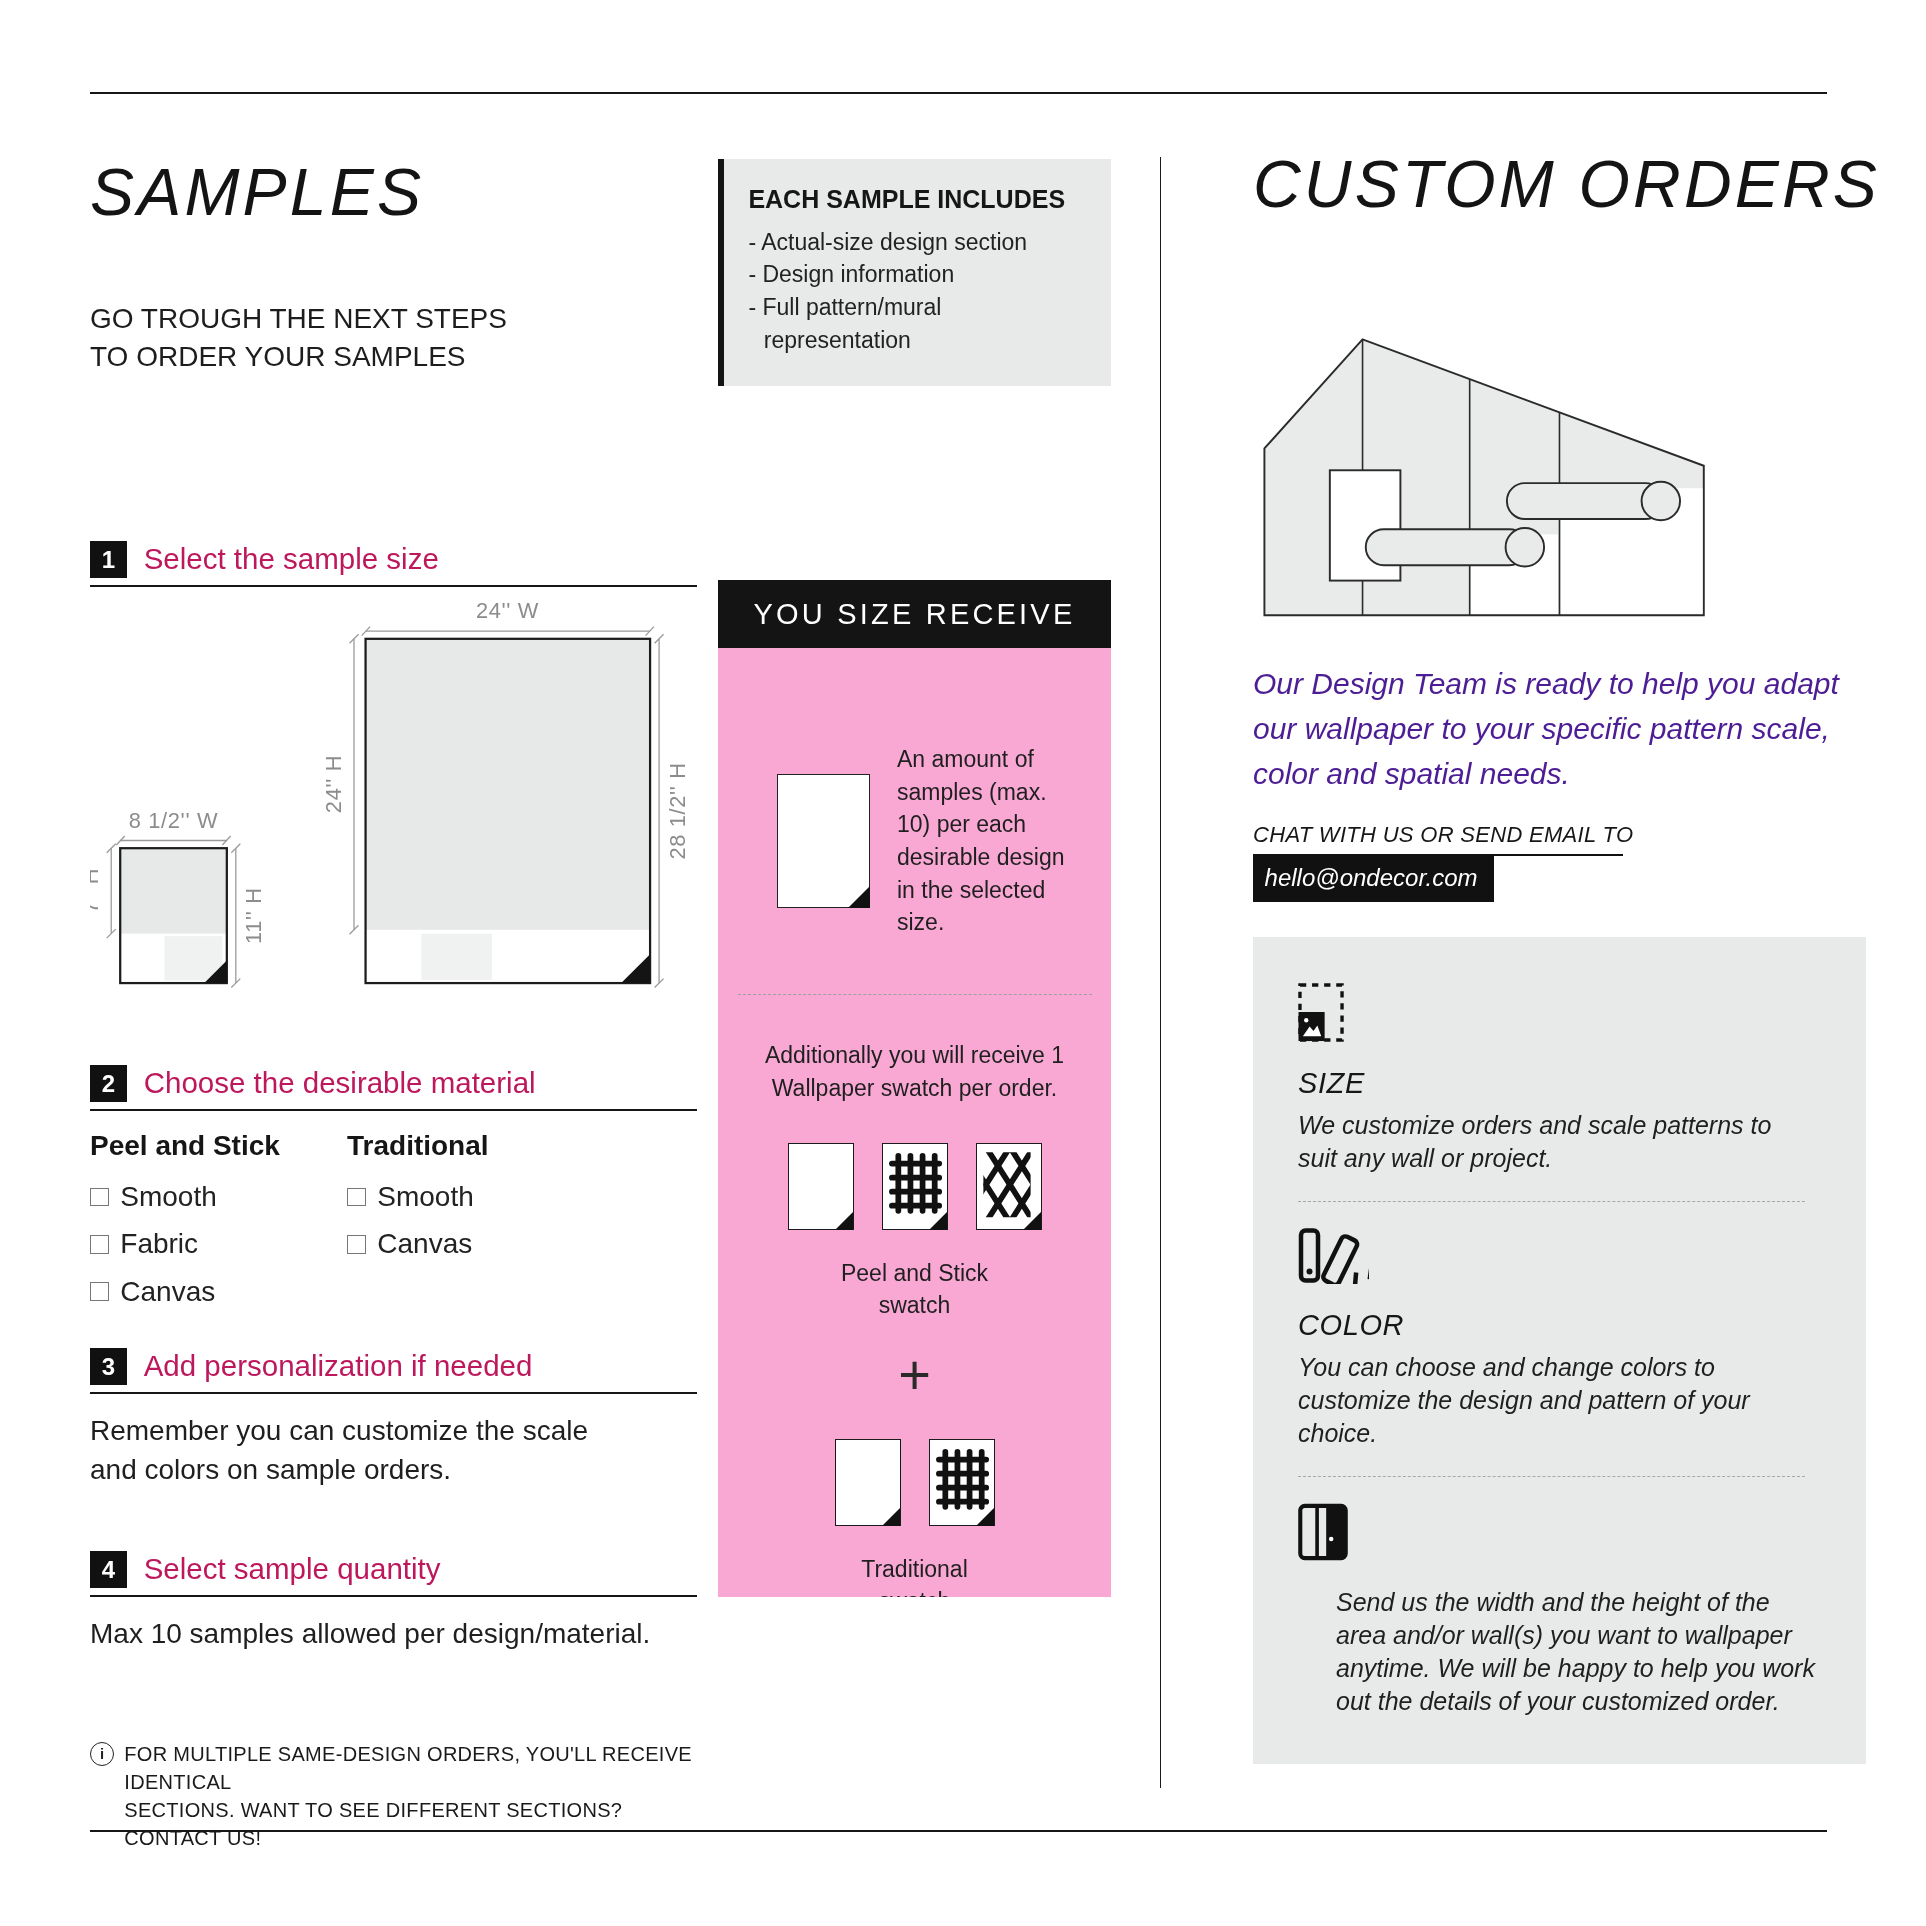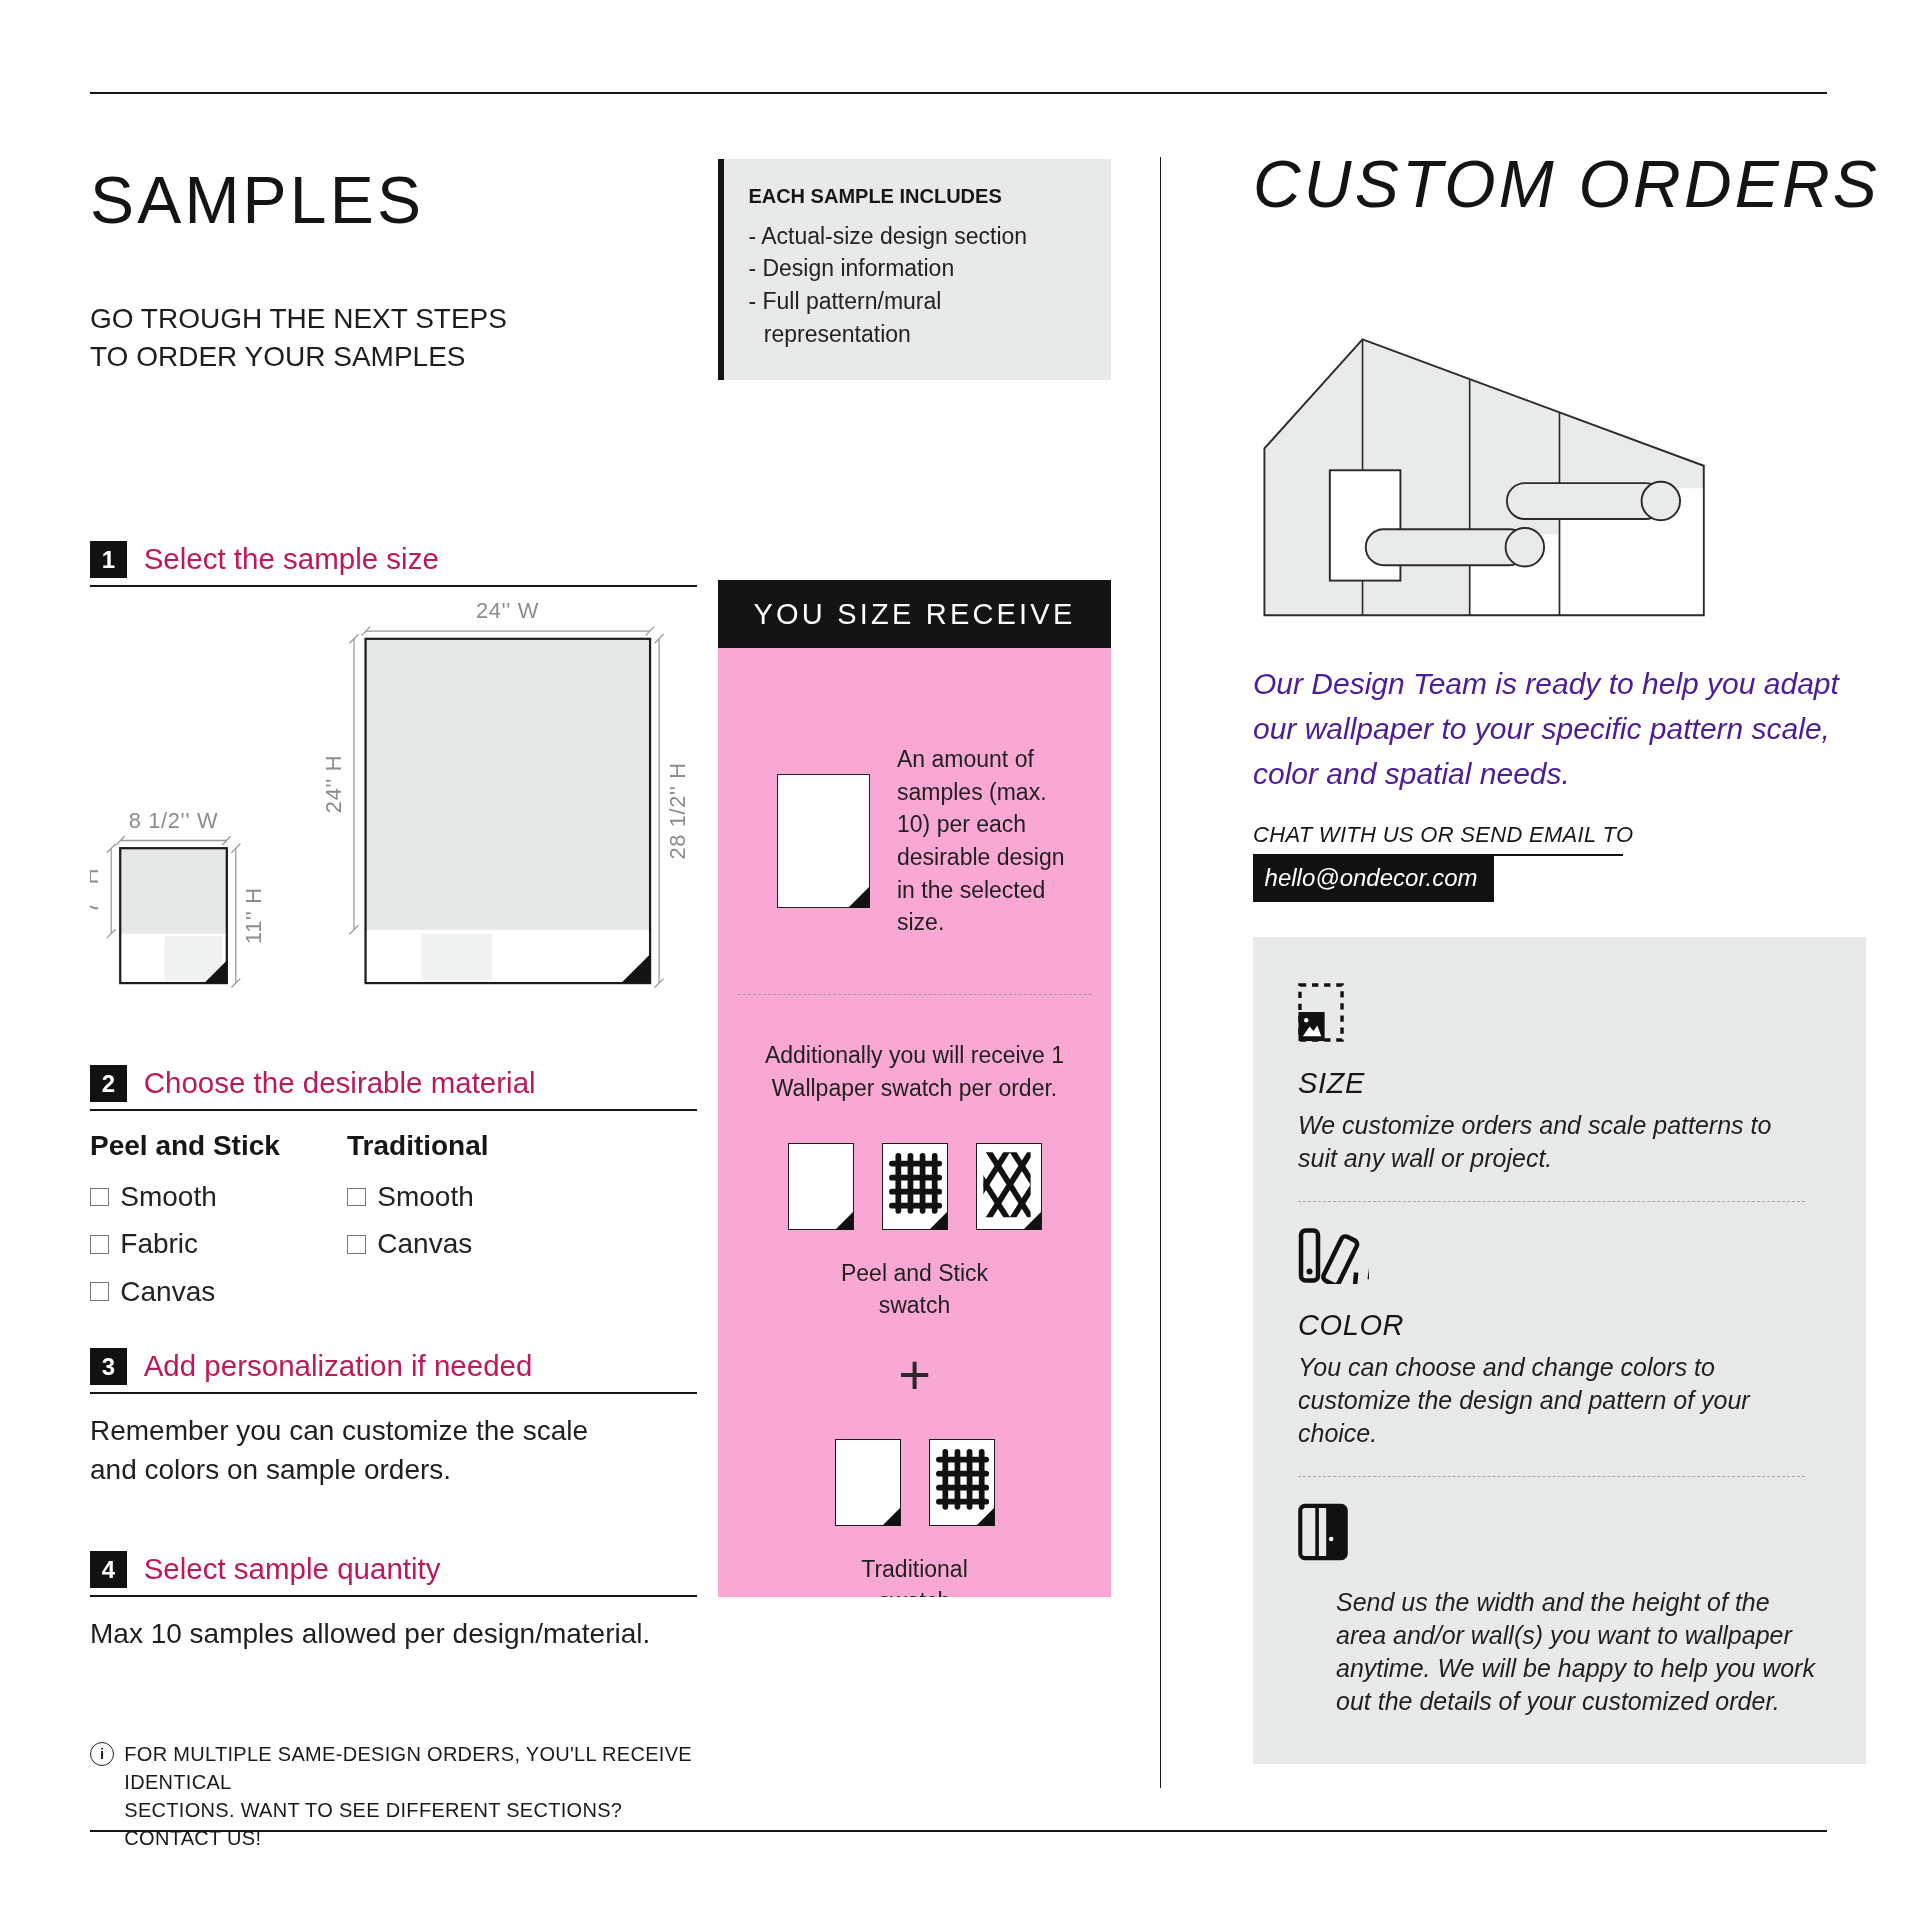--- a/index.html
+++ b/index.html
@@ -40,21 +40,21 @@
   .bodytext{font-size:28px;line-height:1.4;color:#1f1f1f;margin:0;}
   .t3{top:1411px;width:526px;}
   .t4{top:1614px;width:607px;}
 
   .footnote{top:1740px;left:0;display:flex;gap:10.3px;align-items:flex-start;}
   .info-circle{width:22px;height:22px;border:1.9px solid #222;border-radius:50%;display:flex;align-items:center;justify-content:center;font-size:14.8px;font-weight:600;color:#222;margin-top:1.9px;flex:0 0 auto;}
   .footnote-text{font-size:20px;line-height:1.4;letter-spacing:0.3px;color:#1a1a1a;}
 
   
   .includes{top:159px;left:0;width:393px;box-sizing:border-box;background:#e8eaea;border-left:6.4px solid #141414;padding:26px 23px 29.5px 24.4px;}
-  .includes-title{font-size:20px;font-weight:700;color:#161616;margin-bottom:11.6px;}
+  .includes-title{font-size:25px;font-weight:700;color:#161616;margin-bottom:11.6px;}
   .includes-item{font-size:23px;line-height:1.42;color:#222;padding-left:15.4px;text-indent:-15.4px;}
 
   .receive-bar{top:580px;left:0;width:393px;height:68px;background:#141414;color:#fff;display:flex;align-items:center;justify-content:center;font-size:29px;letter-spacing:3.2px;}
   .receive-panel{top:648px;left:0;width:393px;height:949px;background:#f9a8d4;overflow:hidden;}
 
   .amount-row{margin:95px 26px 0 59px;display:flex;align-items:center;gap:27px;}
   .sample-page{position:relative;width:91px;height:132px;background:#fff;border:1.9px solid #222;flex:0 0 auto;}
   .fold{position:absolute;right:-0.6px;bottom:-0.6px;width:0;height:0;border-left:22px solid transparent;border-bottom:22px solid #111;}
   .amount-text{width:193px;font-size:23px;line-height:1.42;color:#1f1f1f;}
 
@@ -84,21 +84,21 @@
 </head>
 <body>
 
 <div id="canvas">
 
   <div class="rule top"></div>
   <div class="rule bottom"></div>
   <div class="vdivider"></div>
 
   <section class="col col-left">
-    <h1 style="top:162px;left:0;">SAMPLES</h1>
+    <h1 style="top:154px;left:0;font-style:italic;">SAMPLES</h1>
     <p class="intro pre">GO TROUGH THE NEXT STEPS
 TO ORDER YOUR SAMPLES</p>
 
     <div class="step-header s1">
       <span class="stepnum">1</span>
       <span class="steplabel">Select the sample size</span>
     </div>
 
     <svg class="size-diagram" width="607" height="395" viewBox="0 0 945 615">
 

